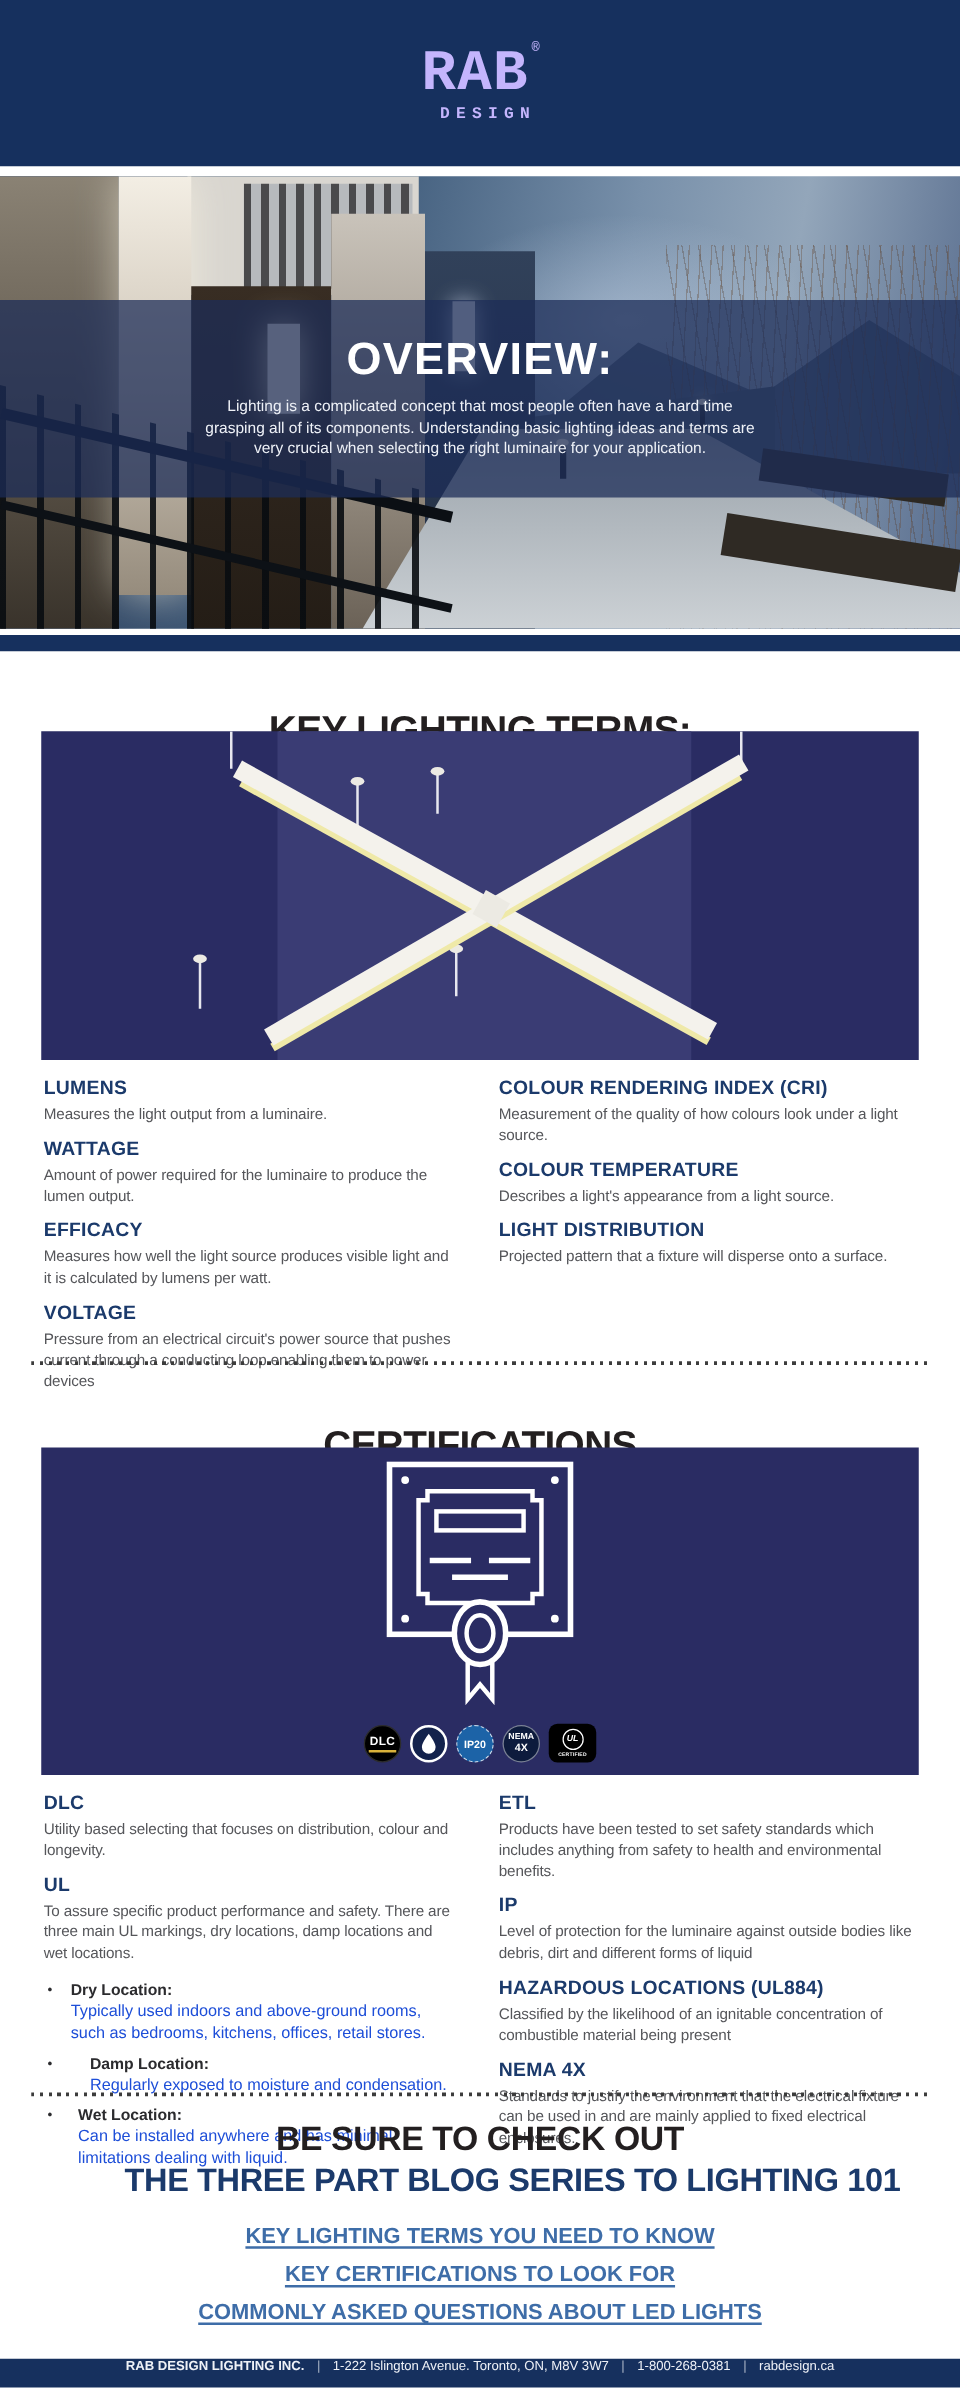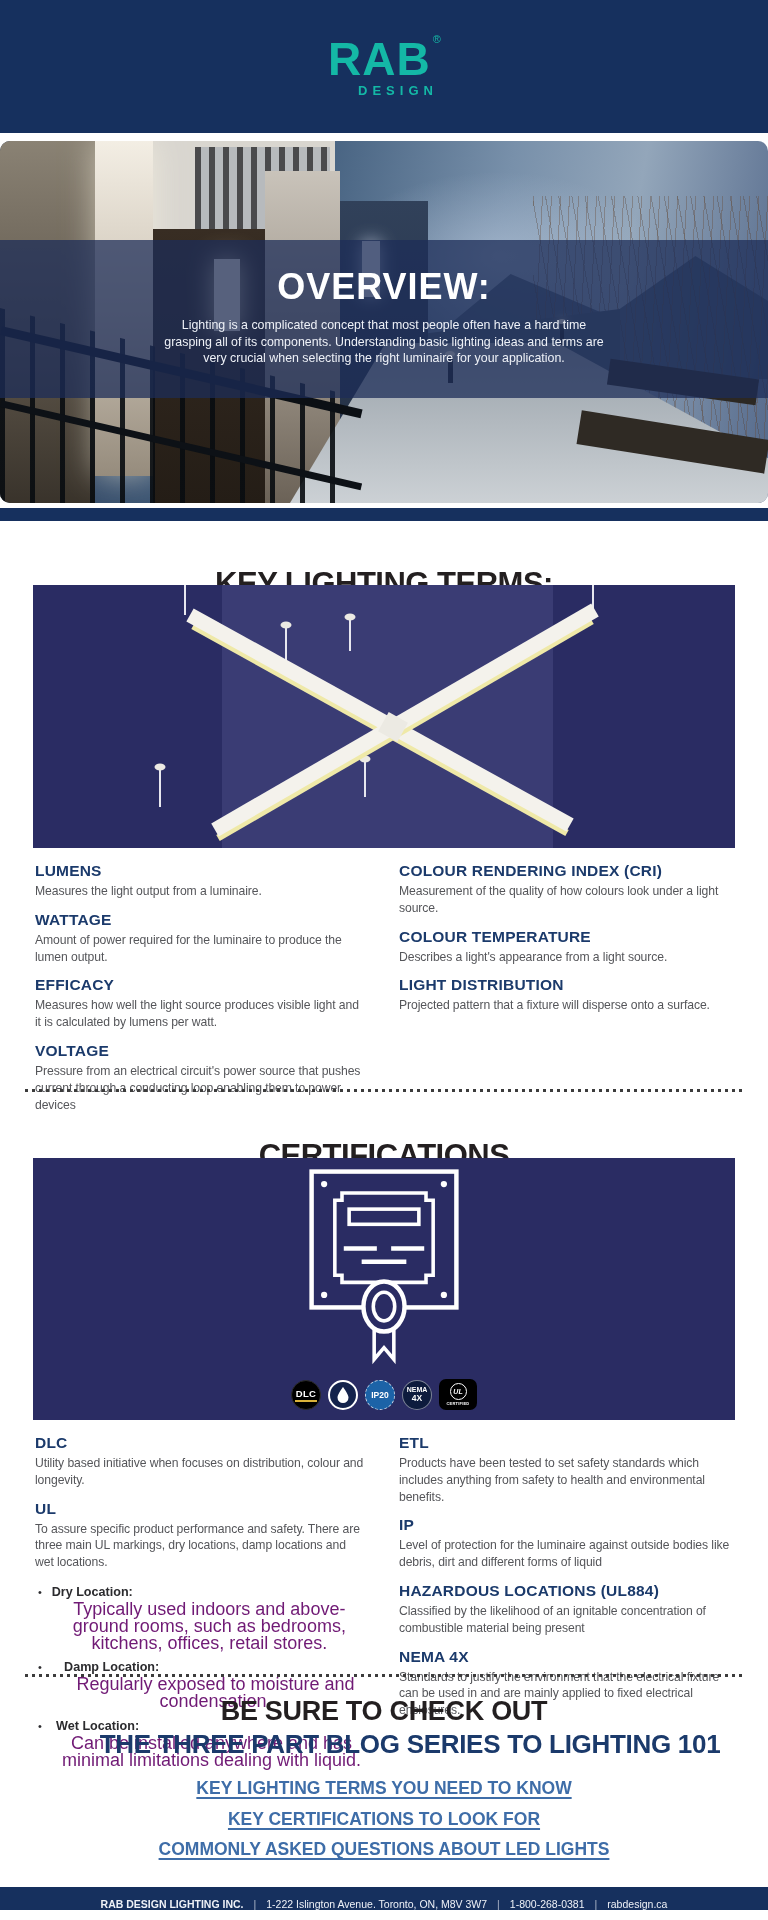--- a/index.html
+++ b/index.html
@@ -2,28 +2,28 @@
 <html><head>
 <meta charset="utf-8">
 <style>
   html,body{margin:0;padding:0;background:#fff;}
   .page{position:relative;width:768px;height:1920px;background:#fff;overflow:hidden;
         font-family:"Liberation Sans",sans-serif;}
 
   
   .topbar{position:absolute;top:0;left:0;width:768px;height:133px;background:#16305e;
           display:flex;align-items:center;justify-content:center;}
-  .logo{color:#14b8a6;text-align:center;line-height:1;}
+  .logo{color:#c4b5fd;text-align:center;line-height:1;font-family:Liberation Mono, monospace;}
   .logo-main{font-size:46px;font-weight:bold;letter-spacing:1px;}
   .logo-reg{font-size:11px;vertical-align:top;position:relative;top:-2px;left:2px;font-weight:normal;}
   .logo-sub{font-size:13px;letter-spacing:5px;text-align:right;margin-top:2px;padding-right:2px;font-weight:bold;}
 
   
   .hero{position:absolute;top:141px;left:0;width:768px;height:362px;overflow:hidden;
-        background:linear-gradient(100deg,#2a3c58 0%,#44607f 38%,#7890aa 62%,#93a6ba 78%,#53688a 100%);border-radius:10px;}
+        background:linear-gradient(100deg,#2a3c58 0%,#44607f 38%,#7890aa 62%,#93a6ba 78%,#53688a 100%);}
   .hero *{position:absolute;}
   .h-skyglow{right:110px;top:30px;width:320px;height:170px;
              background:radial-gradient(ellipse at center,rgba(190,205,225,.55),transparent 70%);}
   .h-mountain{right:0;top:88px;width:330px;height:150px;background:#33475f;opacity:.7;
               clip-path:polygon(0 70%,22% 30%,52% 58%,78% 18%,100% 48%,100% 100%,0 100%);}
   .h-bldg-far{left:420px;top:168px;width:200px;height:140px;background:#47586d;
               clip-path:polygon(0 18%,100% 0,100% 100%,0 100%);}
   .h-balcony{left:150px;top:0;width:185px;height:95px;background:#d9d6d0;}
   .h-balcony-slats{left:195px;top:6px;width:135px;height:84px;
                    background:repeating-linear-gradient(90deg,#4a4a4c 0 6px,#b7babd 6px 14px);}
@@ -91,39 +91,39 @@
   #kt-right{top:862px;left:399px;width:340px;}
   #cert-left{top:1434px;left:35px;width:332px;}
   #cert-right{top:1434px;left:399px;width:340px;}
   .term{margin-bottom:11px;}
   .term h3{margin:0 0 3px;font-size:15.5px;color:#1b3a6b;letter-spacing:.2px;}
   .term p{margin:0;font-size:12.2px;line-height:16.8px;color:#55565a;letter-spacing:-.1px;}
   .bullets{margin:13px 0 0;padding:0;list-style:none;}
   .bullet{display:flex;margin-bottom:8px;}
   .bullet .dot{width:34px;padding-left:3px;color:#2b2b2e;font-size:11px;line-height:17px;}
   .bullet .bt{font-size:12.6px;font-weight:bold;color:#2b2b2e;line-height:17px;}
-  .bullet .bd{font-size:18px;color:#701a75;line-height:16.8px;text-align:center;}
+  .bullet .bd{font-size:13px;color:#1d4ed8;line-height:16.8px;}
 
   
   .divider{position:absolute;left:25px;width:718px;height:3px;
            background:repeating-linear-gradient(90deg,#3c3c3c 0 2.6px,transparent 2.6px 7px);}
   #div1{top:1089px;}
   #div2{top:1674px;}
 
   
   .outro-line{position:absolute;width:768px;text-align:center;font-weight:bold;letter-spacing:-.3px;}
   #outro1{top:1696px;font-size:27px;color:#231f20;}
   #outro2{top:1729px;font-size:26px;color:#1b3a6b;padding-left:26px;}
   .blog-link{position:absolute;width:768px;text-align:center;font-size:17.5px;font-weight:bold;}
   .blog-link a{color:#3e6da8;text-decoration:underline;text-decoration-thickness:2px;text-underline-offset:3px;cursor:pointer;}
   #link1{top:1778px;} #link2{top:1809px;} #link3{top:1839px;}
 
   
   .footer{position:absolute;top:1887px;left:0;width:768px;height:23px;background:#16305e;
-          display:flex;align-items:flex-end;justify-content:center;gap:10px;color:#eef1f7;font-size:10.5px;}
+          display:flex;align-items:flex-start;justify-content:center;gap:10px;color:#eef1f7;font-size:10.5px;}
   .f-company{font-weight:bold;}
   .f-sep{opacity:.65;}
   .f-site{color:#eef1f7;text-decoration:none;}
 </style>
 </head>
 <body>
 
 <div class="page">
 
   <header class="topbar">
@@ -269,21 +269,21 @@
       <div class="badge badge-ul">
         <span class="ul-circ">UL</span>
         <span class="ul-sub">CERTIFIED</span>
       </div>
     </div>
   </div>
 
   <div class="col" id="cert-left">
     <div class="term">
       <h3>DLC</h3>
-      <p>Utility based initiative when focuses on distribution, colour and longevity.</p>
+      <p>Utility based selecting that focuses on distribution, colour and longevity.</p>
     </div>
     <div class="term">
       <h3>UL</h3>
       <p>To assure specific product performance and safety. There are three main UL markings, dry locations, damp locations and wet locations.</p>
     </div>
     <ul class="bullets">
       <li class="bullet">
         <span class="dot">•</span>
         <div>
           <div class="bt">Dry Location:</div>

